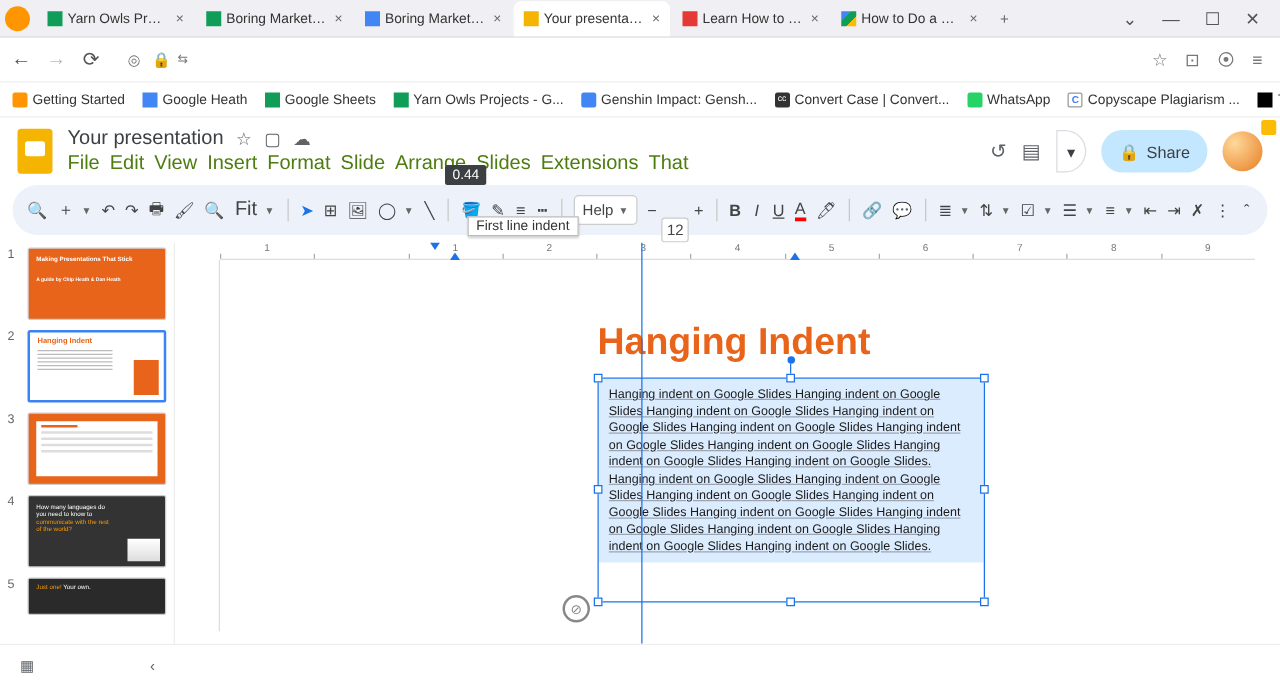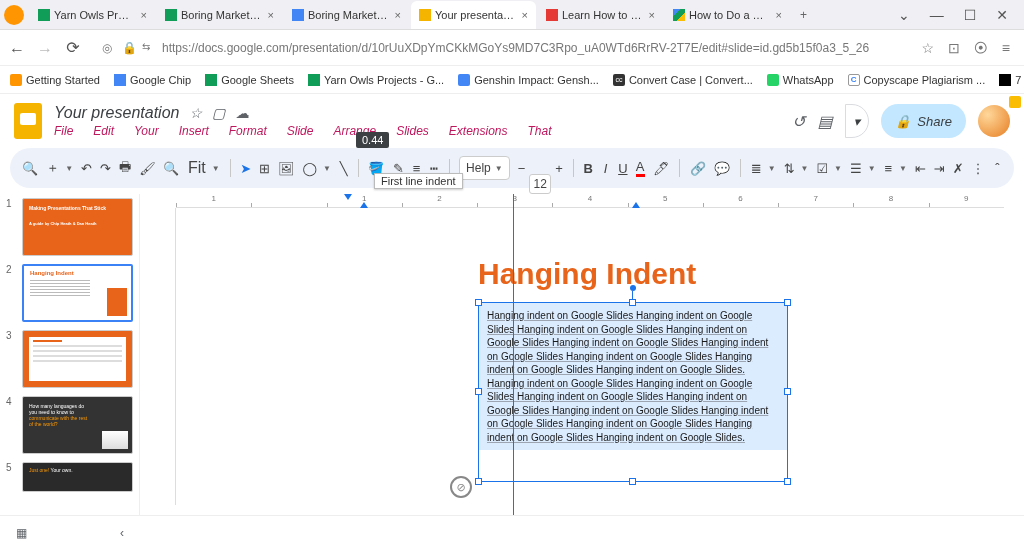--- a/index.html
+++ b/index.html
@@ -31,28 +31,28 @@
 .bookbar .bm { display: flex; align-items: center; gap: 4px; white-space: nowrap; }
 .bm .fav { width: 12px; height: 12px; }
 .fx { background: #ff9500; border-radius: 2px; }
 .gimg { background: #4285f4; border-radius: 2px; }
 .ws { background: #25d366; border-radius: 2px; }
 .cc { background: #333; border-radius: 2px; color: #fff; font-size: 7px; text-align: center; line-height: 12px; }
 .cs { background: #fff; border: 1px solid #999; border-radius: 2px; color: #3b82f6; font-size: 8px; text-align: center; line-height: 10px; font-weight: bold; }
 .ill { background: #000; }
 
 
-.gshdr { display: flex; align-items: center; height: 54px; padding: 0 14px; gap: 12px; font-style: italic; }
+.gshdr { display: flex; align-items: center; height: 54px; padding: 0 14px; gap: 12px; }
 .glogo { width: 28px; height: 36px; background: #f4b400; border-radius: 3px; position: relative; }
 .glogo:after { content: ""; position: absolute; top: 10px; left: 6px; width: 16px; height: 12px; background: #fff; border-radius: 2px; }
 .titleblk { flex: 1; }
 .titlerow { display: flex; align-items: center; gap: 10px; }
 .titlerow .t { font-size: 16px; color: #3c4043; }
 .titlerow .ico { color: #5f6368; font-size: 14px; }
-.menubar { display: flex; gap: 20px; font-size: 12px; color: #be185d; margin-top: 2px; }
+.menubar { display: flex; gap: 8px; font-size: 16px; color: #4d7c0f; margin-top: 2px; }
 .hdrright { display: flex; align-items: center; gap: 12px; }
 .pillbtn { border: 1px solid #dadce0; border-radius: 20px; height: 34px; display: flex; align-items: center; padding: 0 14px; font-size: 13px; color: #3c4043; gap: 6px; }
 .sharebtn { background: #c2e7ff; border: none; font-weight: 500; }
 .splitbtn { display: flex; }
 .splitbtn .pillbtn:first-child { border-radius: 20px 0 0 20px; }
 .splitbtn .pillbtn:last-child { border-radius: 0 20px 20px 0; padding: 0 8px; }
 .avatar { width: 32px; height: 32px; border-radius: 50%; background: radial-gradient(circle at 30% 30%, #ffd89b, #e67e22); }
 
 
 .tbar { display: flex; align-items: center; height: 40px; margin: 0 10px 6px; background: #edf2fa; border-radius: 24px; padding: 0 12px; gap: 8px; font-size: 13px; color: #444; position: relative; }
@@ -177,39 +177,38 @@
 </div>
 
 <div class="addrbar">
   <div class="navbtn">←</div>
   <div class="navbtn" style="opacity:.4">→</div>
   <div class="navbtn">⟳</div>
   <div class="url">
     <span class="ic">◎</span>
     <span class="ic">🔒</span>
     <span class="ic" style="font-size:10px">⇆</span>
-    <span>https://docs.google.com/presentation/d/10rUuXDpYmCKkMGoYs9MD7C3Rpo_uA0WTd6RrRV-2T7E/edit#slide=id.gd5b15f0a3_5_26</span>
   </div>
   <div class="addr-right">
     <span>☆</span>
     <span>⊡</span>
     <span>⦿</span>
     <span>≡</span>
   </div>
 </div>
 
 <div class="bookbar">
   <div id="bookmarks" style="display:flex; gap:14px;">
       <div class="bm">
         <div class="fav fx"></div>
         <span>Getting Started</span>
       </div>
       <div class="bm">
         <div class="fav docs"></div>
-        <span>Google Chip</span>
+        <span>Google Heath</span>
       </div>
       <div class="bm">
         <div class="fav sheets"></div>
         <span>Google Sheets</span>
       </div>
       <div class="bm">
         <div class="fav sheets"></div>
         <span>Yarn Owls Projects - G...</span>
       </div>
       <div class="bm">
@@ -241,21 +240,21 @@
   <div class="titleblk">
     <div class="titlerow">
       <span class="t">Your presentation</span>
       <span class="ico">☆</span>
       <span class="ico">▢</span>
       <span class="ico">☁</span>
     </div>
     <div class="menubar" id="menubar">
         <span>File</span>
         <span>Edit</span>
-        <span>Your</span>
+        <span>View</span>
         <span>Insert</span>
         <span>Format</span>
         <span>Slide</span>
         <span>Arrange</span>
         <span>Slides</span>
         <span>Extensions</span>
         <span>That</span>
       </div>
   </div>
   <div class="hdrright">

